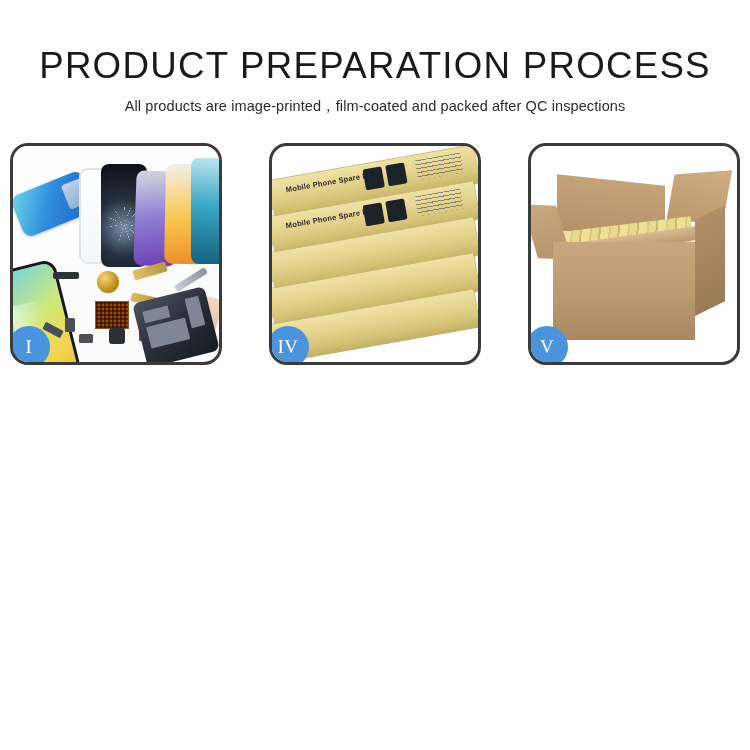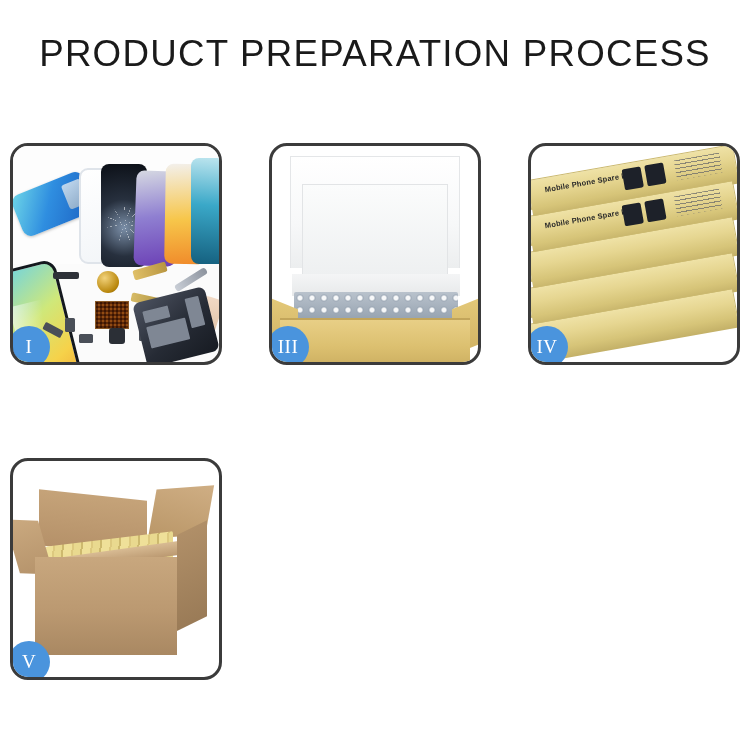--- a/index.html
+++ b/index.html
@@ -5,21 +5,21 @@
   * { box-sizing: border-box; margin: 0; padding: 0; }
   html, body {
     width: 750px; height: 750px;
     background: #ffffff;
     font-family: "Liberation Sans", sans-serif;
     overflow: hidden;
   }
   .page { position: relative; width: 750px; height: 750px; background: #fff; }
 
   
-  .header { text-align: center; padding-top: 34px; }
+  .header { text-align: center; padding-top: 46px; }
   .title {
     font-size: 36px; font-weight: 400; letter-spacing: 1.2px;
     color: #1a1a1a; line-height: 1.1;
     font-family: "Liberation Sans", sans-serif;
     transform: scaleX(1.02);
   }
   .subtitle {
     font-size: 14.5px; color: #2b2b2b; margin-top: 11px;
     letter-spacing: .1px;
   }
@@ -329,20 +329,21 @@
   .c6-tape2{ position:absolute; left:26px; top:146px; width:16px; height:16px;
     background:rgba(150,122,88,.65);}
 </style>
 </head>
 <body>
 
 <div class="page">
 
   <div class="header">
     <div class="title">PRODUCT PREPARATION PROCESS</div>
+    <div class="subtitle">All products are image-printed，film-coated and packed after QC inspections</div>
   </div>
 
   <div class="grid">
 
     <div class="panel p1">
       <div class="photo">
         <div class="topband"></div>
         <div class="ph ph-a"></div>
         <div class="ph ph-b"></div>
         <div class="ph ph-c"></div>
@@ -368,32 +369,20 @@
         <div class="back-panel">
           <i class="bp1"></i>
             <i class="bp2"></i>
             <i class="bp3"></i>
         </div>
       </div>
       <div class="badge">I</div>
     </div>
 
 
-    <div class="panel p3">
-      <div class="photo">
-        <div class="lid"></div>
-        <div class="lid-in"></div>
-        <div class="foam"></div>
-        <div class="pack"></div>
-        <div class="flap-l"></div>
-        <div class="flap-r"></div>
-        <div class="front"></div>
-      </div>
-      <div class="badge">III</div>
-    </div>
 
     <div class="panel p4">
       <div class="photo">
         <div class="stackbox sb1">
           <div class="boxface">
             <div class="boxtext">Mobile Phone Spare Parts</div>
             <div class="thumb t1"></div>
             <div class="thumb t2"></div>
             <div class="specs"></div>
           </div>

